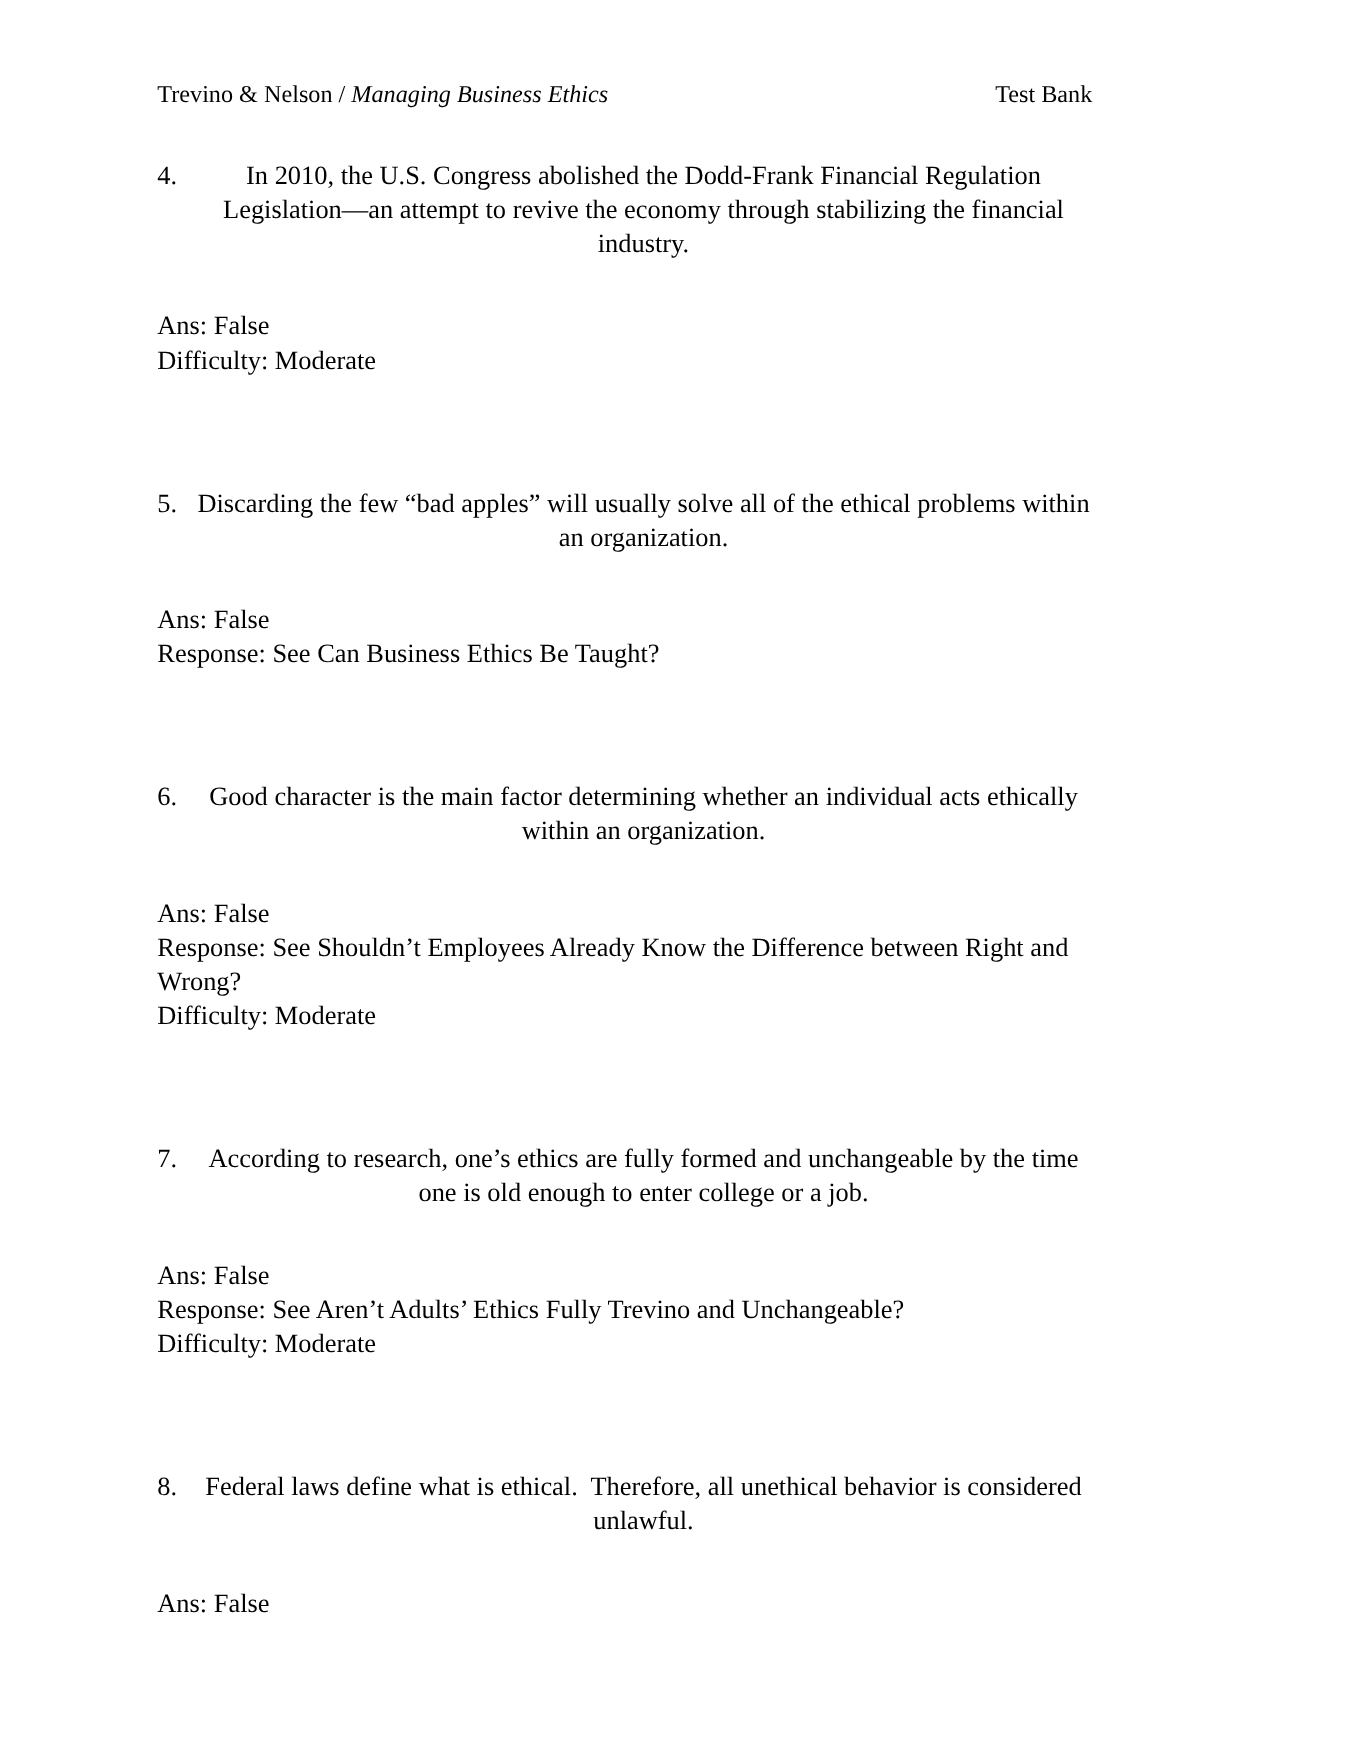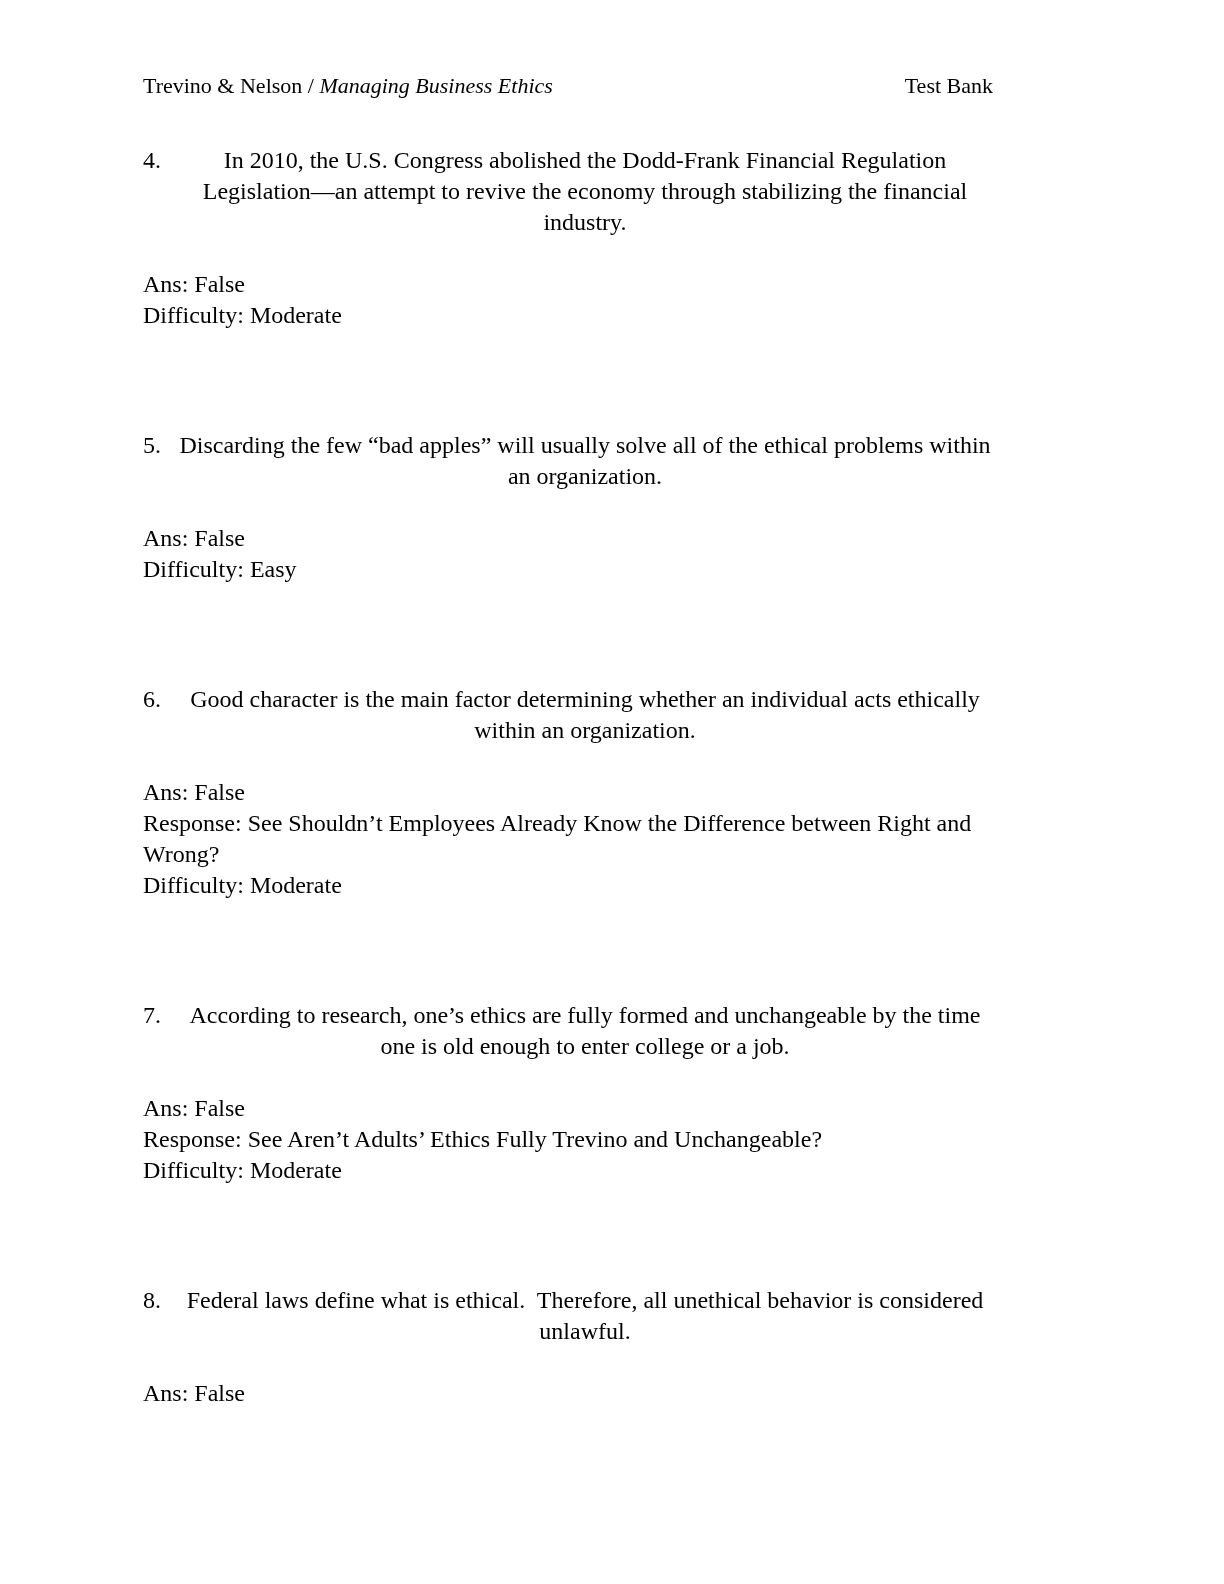--- a/index.html
+++ b/index.html
@@ -34,21 +34,21 @@
     display: flex;
     line-height: 31px;
   }
   .q-num { flex: 0 0 34px; }
   .q-text {
     flex: 1;
     white-space: pre-wrap;
     text-align: center;
   }
   .meta { line-height: 31px; }
-  .meta.ans { margin-top: 31px; }
+  .meta.ans { margin-top: 44px; }
 </style>
 </head>
 <body>
 
 <div class="page">
 
   <div class="header">
     <div class="header-left"><span>Trevino &amp; Nelson / </span><span class="italic">Managing Business Ethics</span></div>
     <div class="header-right">Test Bank</div>
   </div>
@@ -71,22 +71,22 @@
   <section class="item">
     <div class="q-row">
       <span class="q-num">5.</span>
       <span class="q-text">Discarding the few “bad apples” will usually solve all of the ethical problems within an organization.</span>
     </div>
     <div class="meta ans">
       <span>Ans:</span>
       <span>False</span>
     </div>
     <div class="meta">
-      <span>Difficulty:</span>
-      <span>Easy</span>
+      <span>Response:</span>
+      <span>See Can Business Ethics Be Taught?</span>
     </div>
   </section>
 
   <section class="item">
     <div class="q-row">
       <span class="q-num">6.</span>
       <span class="q-text">Good character is the main factor determining whether an individual acts ethically within an organization.</span>
     </div>
     <div class="meta ans">
       <span>Ans:</span>

